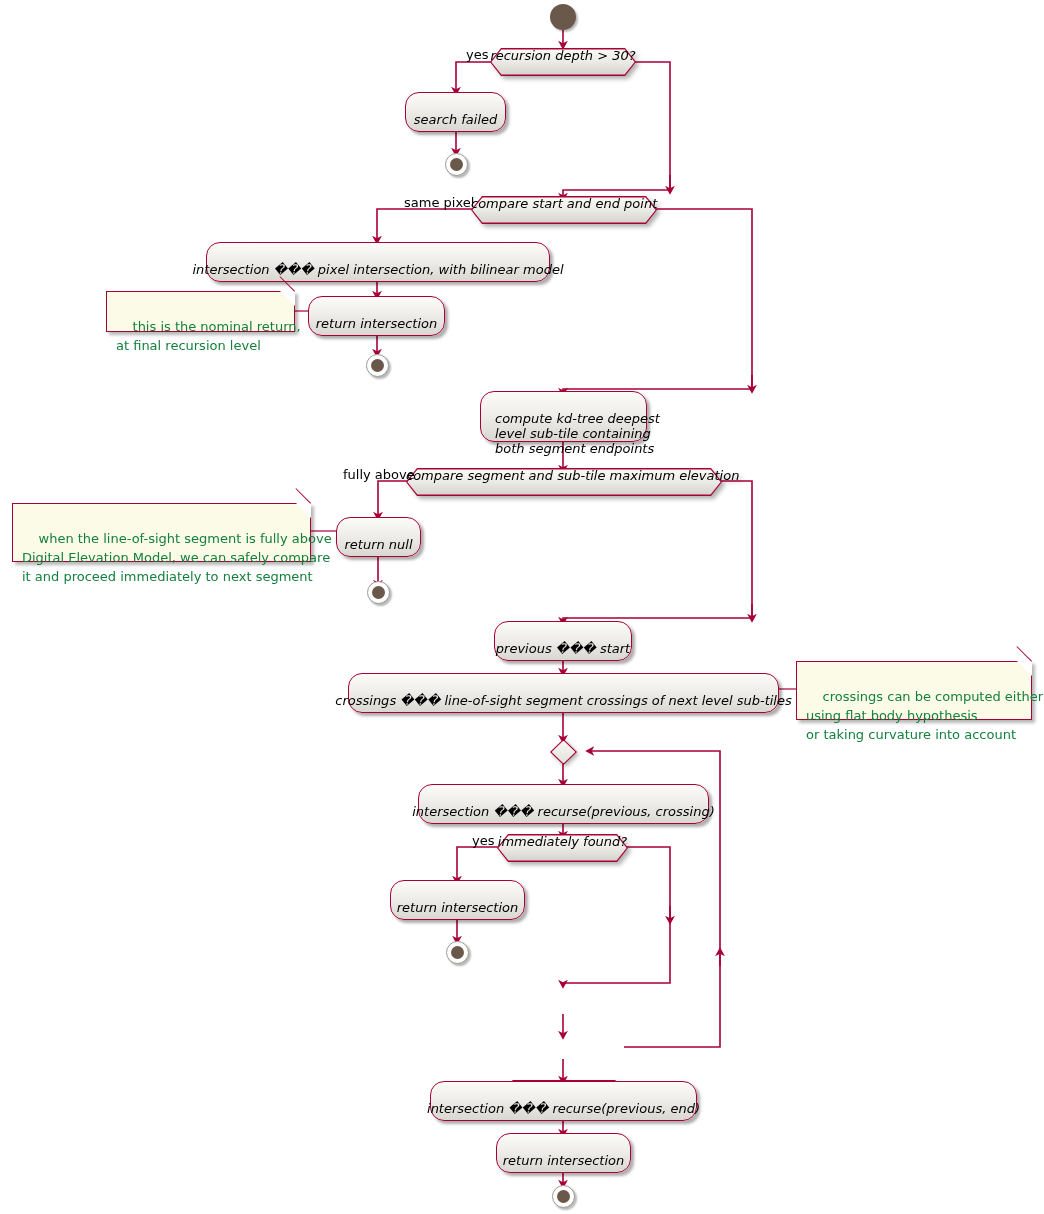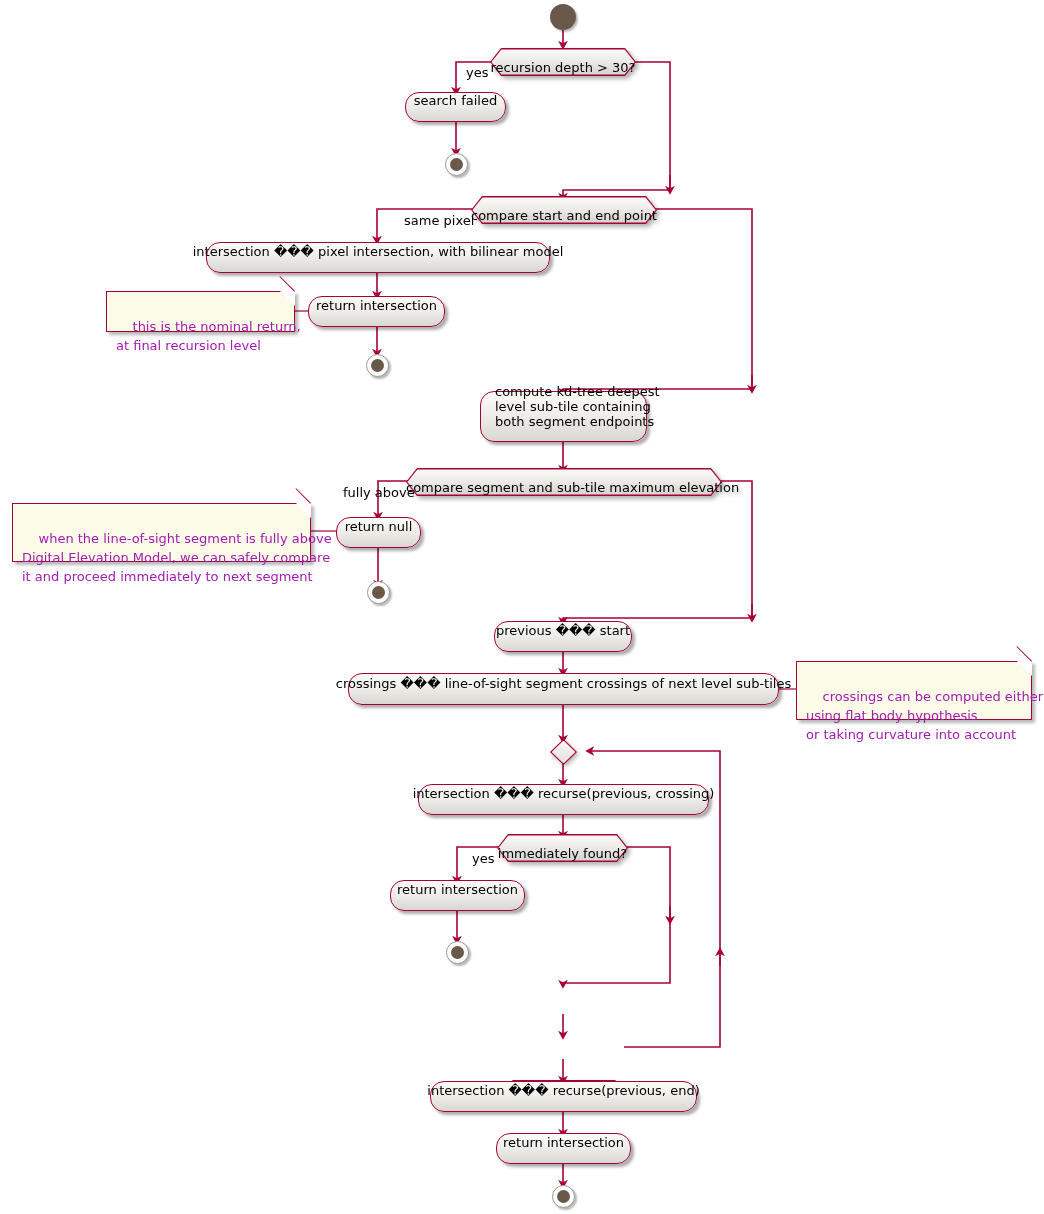--- a/index.html
+++ b/index.html
@@ -24,36 +24,37 @@
     width: 1044px;
     height: 1214px;
     pointer-events: none;
   }
 
   
   .node {
     position: absolute;
     box-sizing: border-box;
     display: flex;
-    align-items: flex-end;
+    align-items: flex-start;
     justify-content: center;
     text-align: center;
     color: #000000;
     font-size: 13px;
     line-height: 16px;
     white-space: pre;
+    font-style: italic;
   }
 
   
   .activity {
     border: 1.4px solid #A80036;
     border-radius: 14px;
     background: linear-gradient(to bottom, #FBFBF8 0%, #EFEEEA 45%, #D8D7D2 100%);
     box-shadow: 3px 3px 3px rgba(0,0,0,0.32);
-    padding: 12px 14px;
+    padding: 19px 14px;
   }
 
   
   .decision {
     border: 0;
     background: transparent;
     filter: drop-shadow(3px 3px 2px rgba(0,0,0,0.30));
   }
   .decision .hexbody {
     position: absolute;
@@ -116,21 +117,21 @@
     background: linear-gradient(to bottom, #F7F7F4 0%, #E3E2DD 100%);
     clip-path: polygon(50% 0%, 100% 50%, 50% 100%, 0% 50%);
   }
 
   
   .note {
     position: absolute;
     box-sizing: border-box;
     background: #FBFBE8;
     border: 1.2px solid #A80036;
-    color: #a21caf;
+    color: #15803d;
     font-size: 13px;
     line-height: 19px;
     padding: 6px 10px 6px 9px;
     white-space: pre;
     box-shadow: 3px 3px 3px rgba(0,0,0,0.28);
   }
   .note .foldcut {
     position: absolute;
     top: -1px;
     right: -1px;
@@ -149,21 +150,20 @@
     transform-origin: top right;
   }
 
   
   .edge-label {
     position: absolute;
     color: #000000;
     font-size: 13px;
     line-height: 15px;
     white-space: pre;
-    margin-top: 18px;
   }
 </style>
 </head>
 <body>
 
 <div id="canvas">
 
   <svg id="wires" viewBox="0 0 1044 1214">
     <defs>
       <marker id="ah" markerWidth="11" markerHeight="11" refX="4.2" refY="5.5" orient="auto" markerUnits="userSpaceOnUse">

